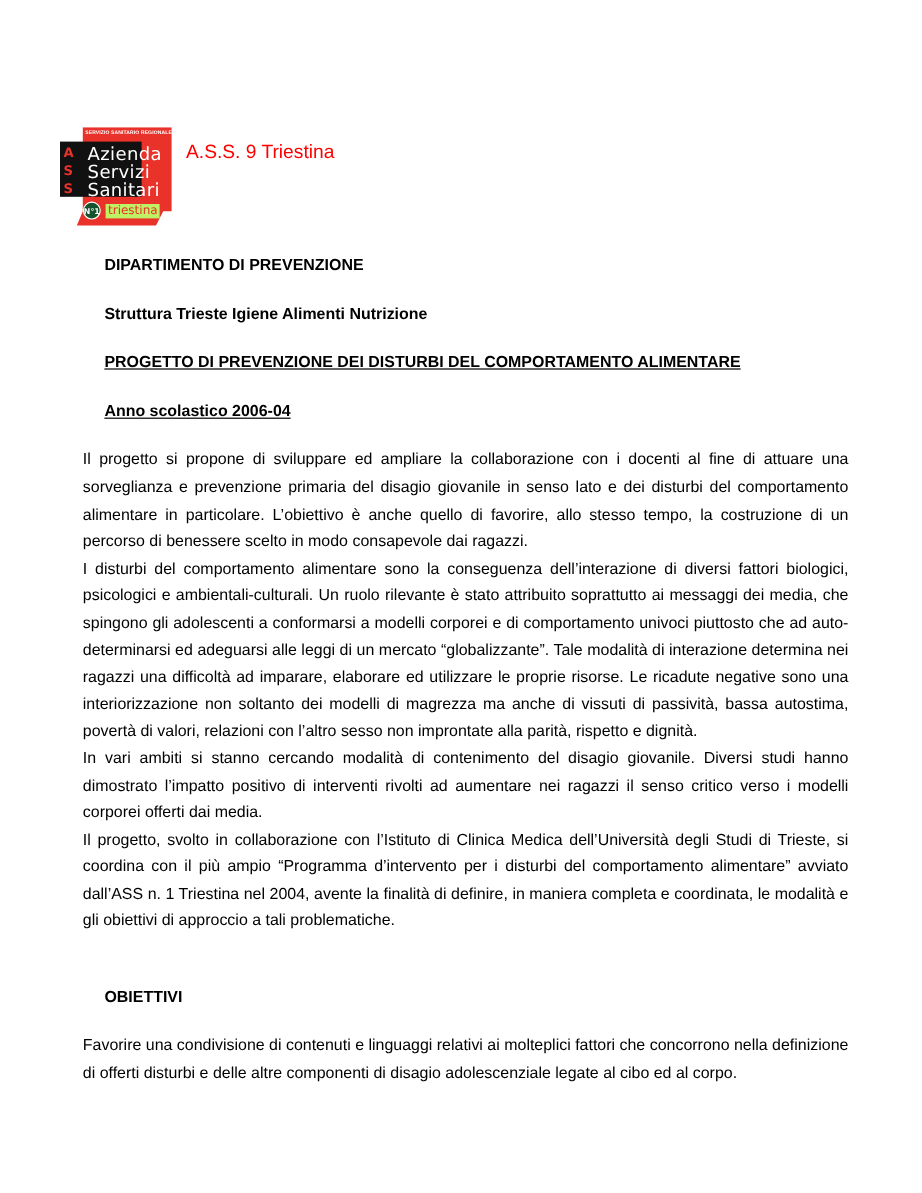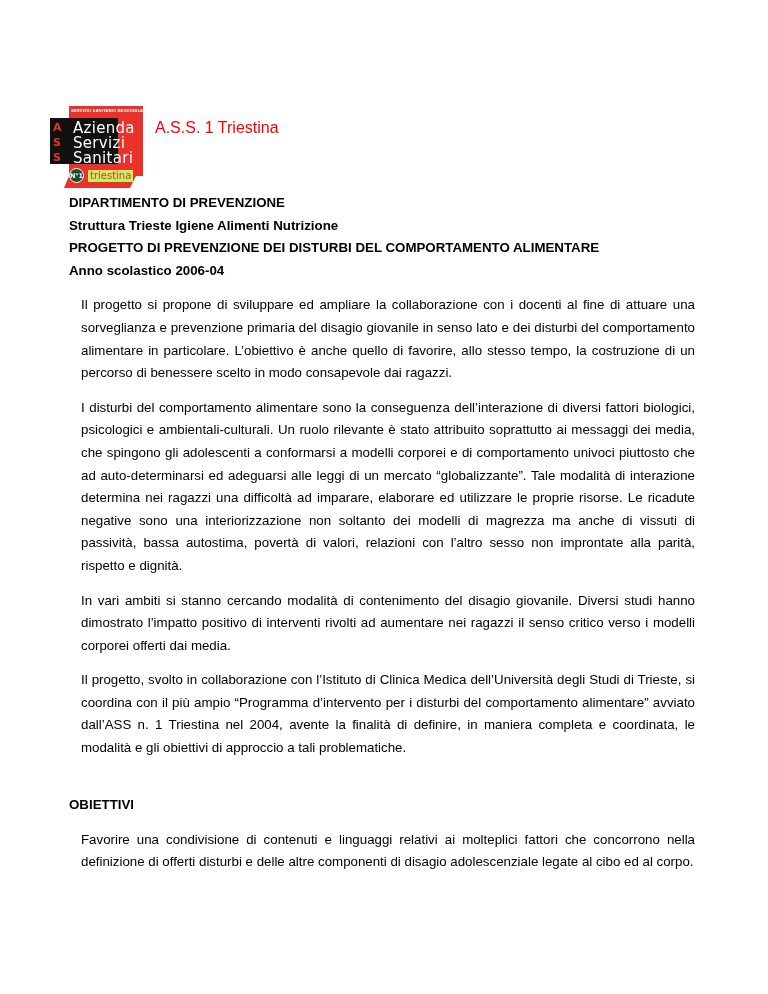--- a/index.html
+++ b/index.html
@@ -108,26 +108,26 @@
   .content {
     position: absolute;
     left: 69px;
     top: 192px;
     width: 638px;
     font-size: 13.3px;
     line-height: 22.6px;
   }
   .hd {
     font-weight: bold;
-    margin: 0;
+    margin: 18px;
     white-space: nowrap;
   }
-  .hd.u { }
+  .hd.u { text-decoration: underline; }
   .para {
-    margin: 12px;
+    margin: 0;
     text-align: justify;
     text-align-last: left;
   }
   .spacer { height: 22.6px; }
 </style>
 </head>
 <body>
 
 <div class="page">
 
@@ -146,21 +146,21 @@
     </div>
     <div class="logo-words">
       <span>Azienda</span>
       <span>Servizi</span>
       <span>Sanitari</span>
     </div>
     <div class="logo-no1">N°1</div>
     <div class="logo-triestina">triestina</div>
   </div>
 
-  <div class="org-title">A.S.S. 1 Triestina</div>
+  <div class="org-title">A.S.S. 9 Triestina</div>
 
   <div class="content">
     <p class="hd">DIPARTIMENTO DI PREVENZIONE</p>
     <p class="hd">Struttura Trieste Igiene Alimenti Nutrizione</p>
     <p class="hd u">PROGETTO DI PREVENZIONE DEI DISTURBI DEL COMPORTAMENTO ALIMENTARE</p>
     <p class="hd u">Anno scolastico 2006-04</p>
 
     <p class="para">Il progetto si propone di sviluppare ed ampliare la collaborazione con i docenti al fine di attuare una sorveglianza e prevenzione primaria del disagio giovanile in senso lato e dei disturbi del comportamento alimentare in particolare. L’obiettivo è anche quello di favorire, allo stesso tempo, la costruzione di un percorso di benessere scelto in modo consapevole dai ragazzi.</p>
     <p class="para">I disturbi del comportamento alimentare sono la conseguenza dell’interazione di diversi fattori biologici, psicologici e ambientali-culturali. Un ruolo rilevante è stato attribuito soprattutto ai messaggi dei media, che spingono gli adolescenti a conformarsi a modelli corporei e di comportamento univoci piuttosto che ad auto-determinarsi ed adeguarsi alle leggi di un mercato “globalizzante”. Tale modalità di interazione determina nei ragazzi una difficoltà ad imparare, elaborare ed utilizzare le proprie risorse. Le ricadute negative sono una interiorizzazione non soltanto dei modelli di magrezza ma anche di vissuti di passività, bassa autostima, povertà di valori, relazioni con l’altro sesso non improntate alla parità, rispetto e dignità.</p>
     <p class="para">In vari ambiti si stanno cercando modalità di contenimento del disagio giovanile. Diversi studi hanno dimostrato l’impatto positivo di interventi rivolti ad aumentare nei ragazzi il senso critico verso i modelli corporei offerti dai media.</p>

